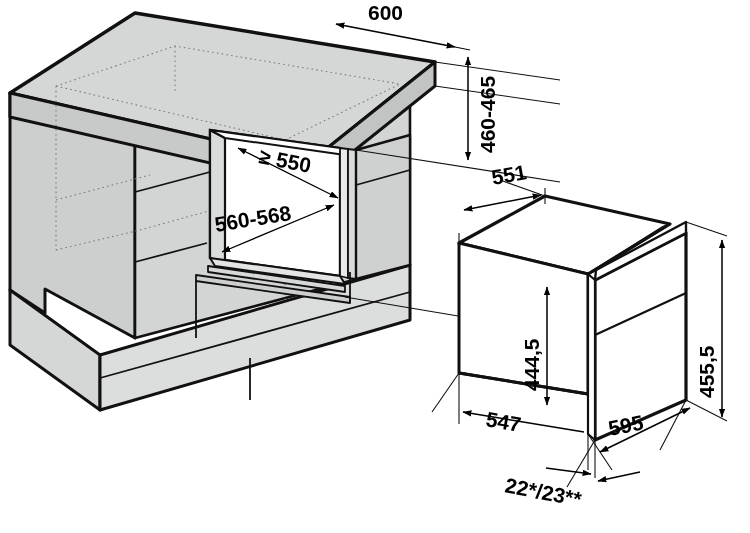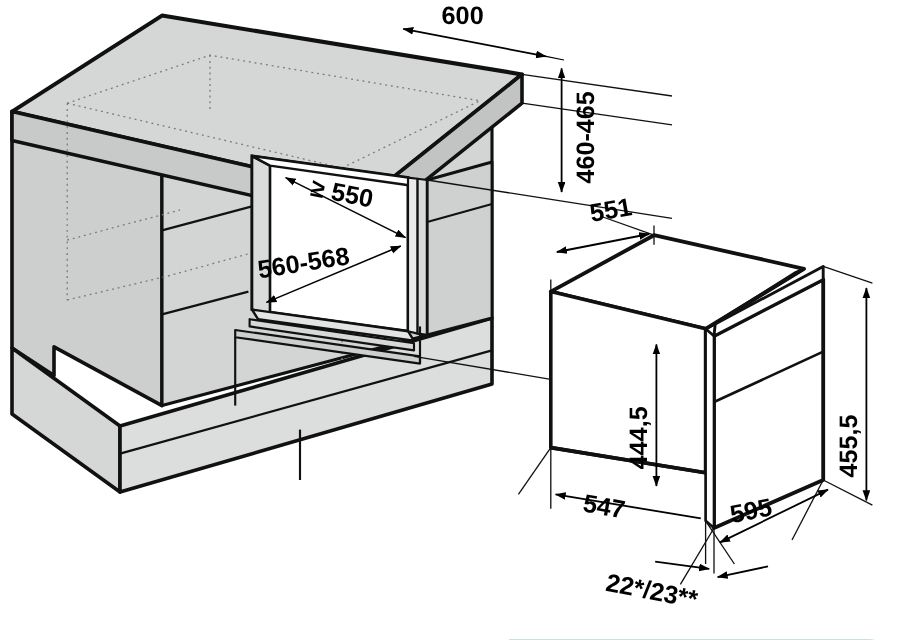--- a/index.html
+++ b/index.html
@@ -11,21 +11,20 @@
     width: 750px;
     height: 533px;
     font-family: "Liberation Sans", sans-serif;
     overflow: hidden;
   }
   #drawing-root {
     position: relative;
     width: 750px;
     height: 533px;
     background: #0f766e;
-    border-radius: 25px;
   }
   svg#tech-drawing {
     display: block;
     width: 750px;
     height: 533px;
   }
   .dim-text {
     font-family: "Liberation Sans", sans-serif;
     font-weight: bold;
     font-size: 21px;

